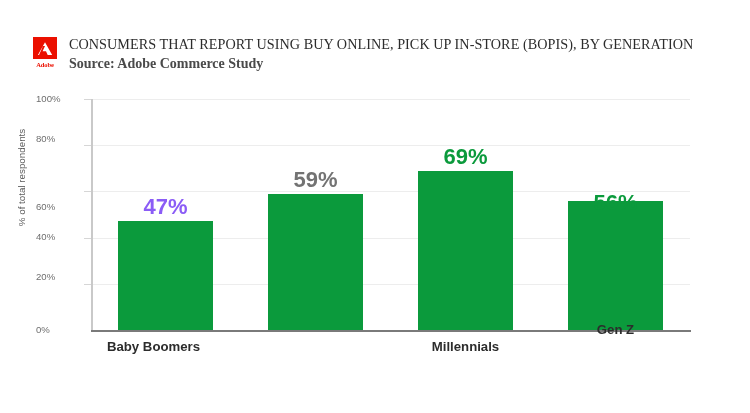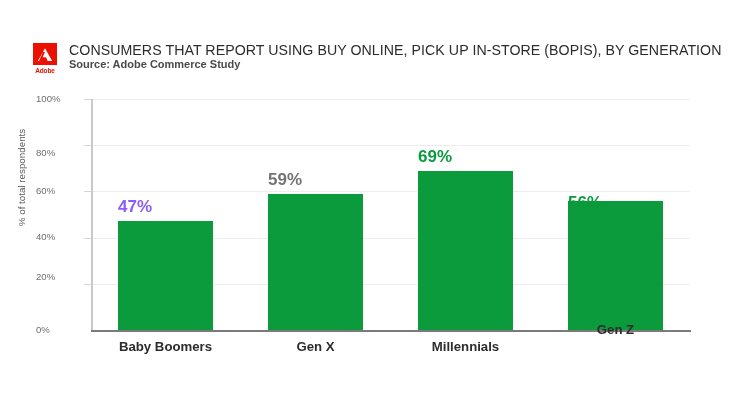--- a/index.html
+++ b/index.html
@@ -10,23 +10,24 @@
   body {
     width: 750px; height: 413px;
     font-family: "Liberation Sans", sans-serif;
     overflow: hidden;
     position: relative;
   }
 
   
   #header {
     position: absolute;
-    left: 30px; top: 42px;
+    left: 30px; top: 36px;
     display: flex;
     align-items: flex-start;
+    font-family: Liberation Serif, serif;
   }
   #logo-block {
     width: 30px;
     margin-right: 9px;
     display: flex;
     flex-direction: column;
     align-items: center;
     padding-top: 1px;
   }
   #adobe-mark {
@@ -48,23 +49,24 @@
   #title-block { padding-top: 0px; }
   #chart-title {
     font-size: 14.2px;
     color: #2C2C2C;
     letter-spacing: 0.05px;
     line-height: 16px;
     white-space: nowrap;
     font-weight: 400;
   }
   #chart-subtitle {
-    font-size: 11px;
+    font-size: 14px;
     color: #4A4A4A;
     font-weight: bold;
+    margin-top: 5px;
     line-height: 13px;
     white-space: nowrap;
   }
 
   
   
   #chart {
     position: absolute;
     left: 0; top: 0;
     width: 750px; height: 413px;
@@ -127,23 +129,24 @@
   }
 
   
   .bar {
     position: absolute;
     bottom: 0;
     background: #0B9A3C;
   }
   .bar-value {
     position: absolute;
-    font-size: 17px;
+    font-size: 22px;
     font-weight: bold;
     color: #0B9A3C;
+    text-align: center;
     line-height: 20px;
     white-space: nowrap;
   }
   .cat-label {
     position: absolute;
     font-size: 13.2px;
     font-weight: bold;
     color: #2C2C2C;
     text-align: center;
     line-height: 16px;
@@ -165,22 +168,22 @@
   <div id="title-block">
     <div id="chart-title">CONSUMERS THAT REPORT USING BUY ONLINE, PICK UP IN-STORE (BOPIS), BY GENERATION</div>
     <div id="chart-subtitle">Source: Adobe Commerce Study</div>
   </div>
 </div>
 
 <div id="chart">
 
   <div id="y-labels">
     <div class="y-label" style="top:94px;">100%</div>
-    <div class="y-label" style="top:148px;">80%</div>
-    <div class="y-label" style="top:186px;">60%</div>
+    <div class="y-label" style="top:134px;">80%</div>
+    <div class="y-label" style="top:202px;">60%</div>
     <div class="y-label" style="top:232px;">40%</div>
     <div class="y-label" style="top:272px;">20%</div>
     <div class="y-label" style="top:325px;">0%</div>
   </div>
   <div id="y-axis-title">% of total respondents</div>
 
   <div class="y-tick" style="top:99px;"></div>
   <div class="y-tick" style="top:145px;"></div>
   <div class="y-tick" style="top:191px;"></div>
   <div class="y-tick" style="top:238px;"></div>
@@ -200,17 +203,16 @@
     <div class="bar" style="left: 175px; width: 95px; height: 136.3px; background: rgb(11, 154, 60);"></div>
     <div class="bar" style="left: 325px; width: 95px; height: 159.4px; background: rgb(11, 154, 60);"></div>
     <div class="bar" style="left: 475px; width: 95px; height: 129.4px; background: rgb(11, 154, 60);"></div>
   </div>
 
   <div class="bar-value" style="left: 118px; top: 197.4px; width: 95px; color: #8b5cf6;">47%</div>
   <div class="bar-value" style="left: 268px; top: 169.7px; width: 95px; color: #737373;">59%</div>
   <div class="bar-value" style="left: 418px; top: 146.6px; width: 95px; color: rgb(11, 154, 60);">69%</div>
   <div class="bar-value" style="left: 568px; top: 193px; width: 95px; color: rgb(11, 154, 60);">56%</div>
 
-  <div class="cat-label" style="left:108px; top:339px; width:115px;">Baby Boomers</div>
-  <div class="cat-label" style="left:258px; top:339px; width:115px;">Gen X</div>
+  <div class="cat-label" style="left:96px; top:339px; width:115px;">Baby Boomers</div>
   <div class="cat-label" style="left:408px; top:339px; width:115px;text-align:center;">Millennials</div>
   <div class="cat-label" style="left:558px; top:322px; width:115px;">Gen Z</div>
 </div>
 
 </body></html>

